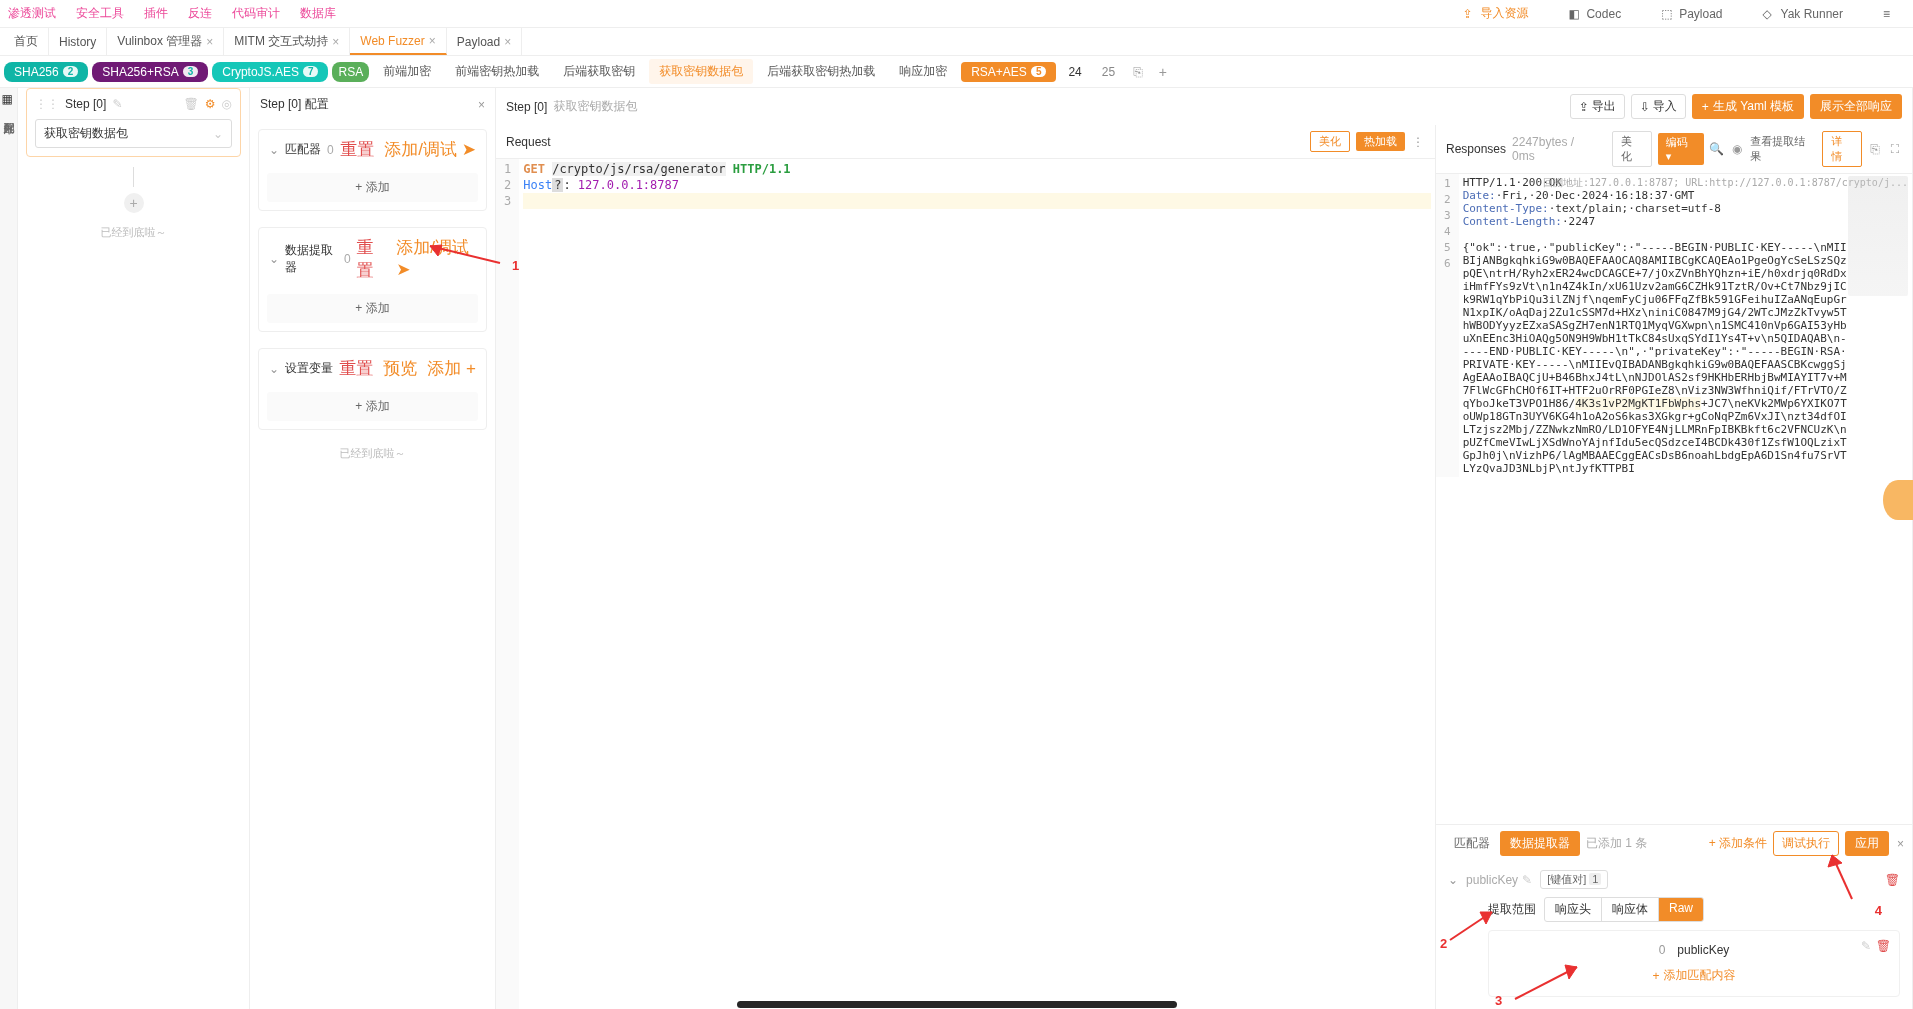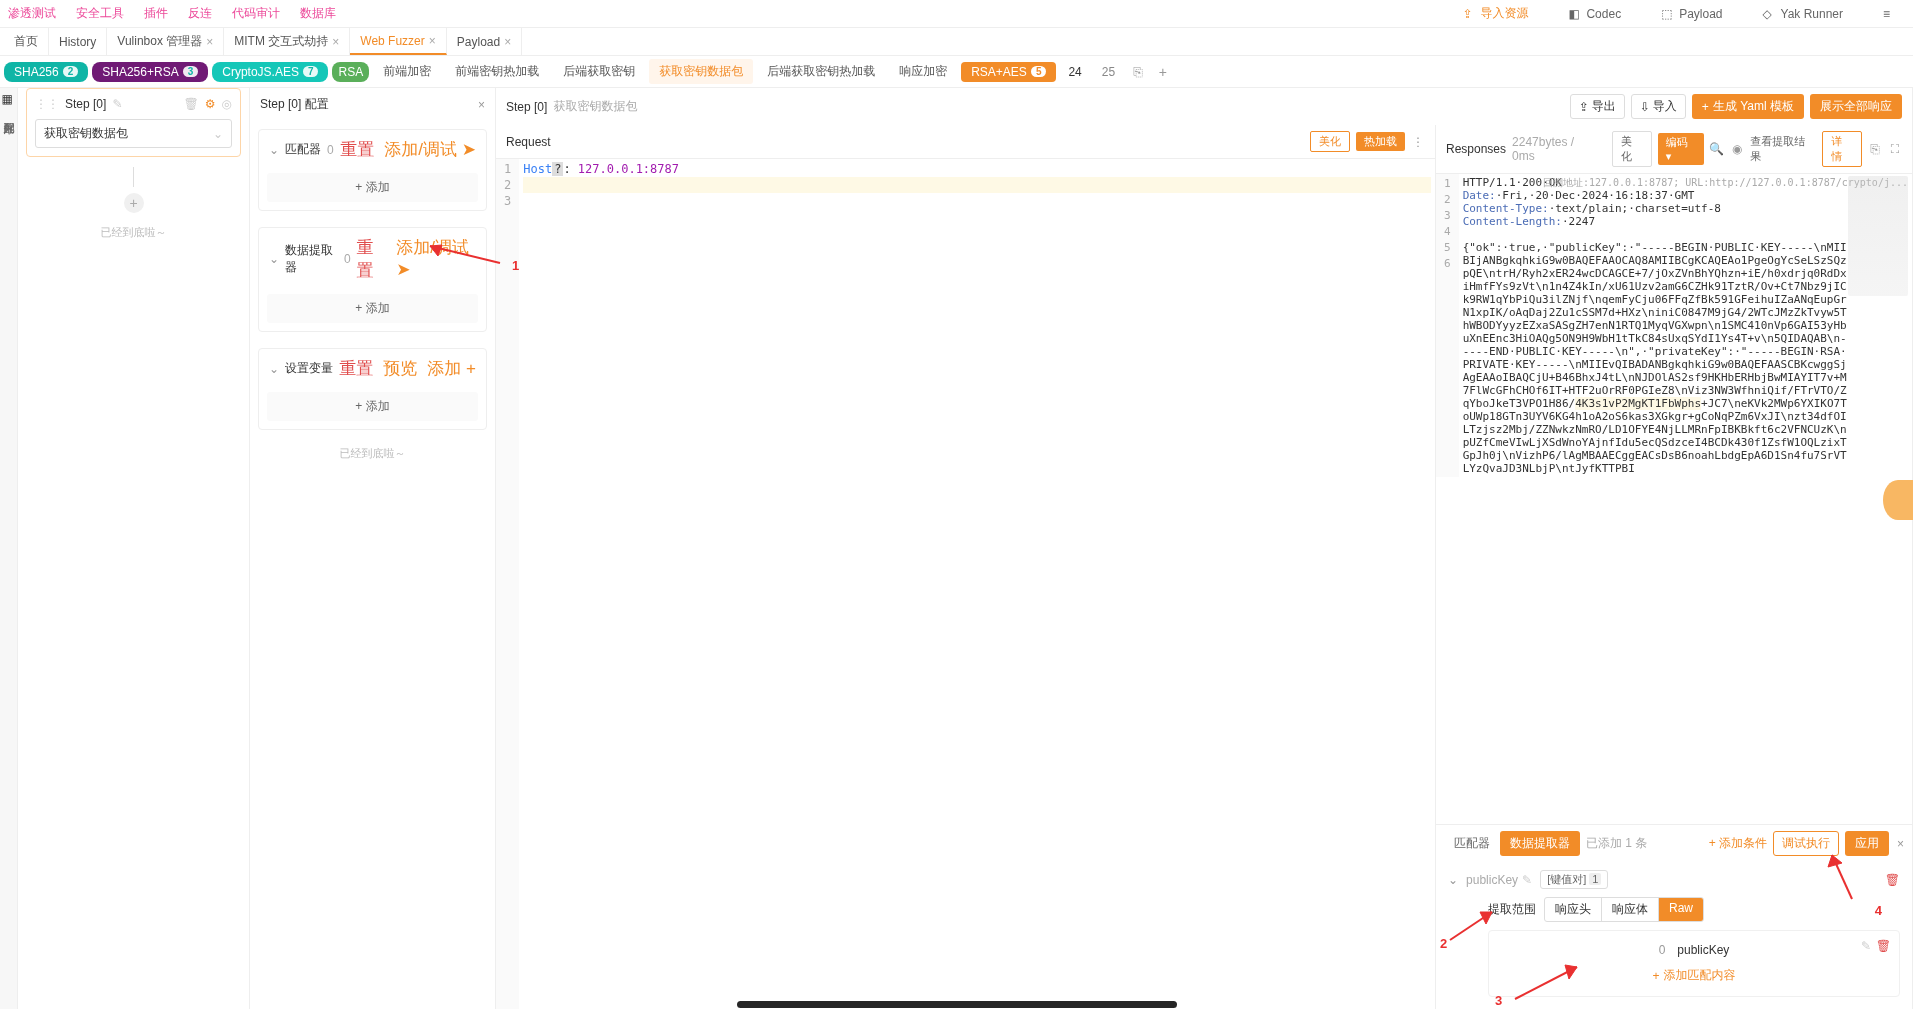--- a/index.html
+++ b/index.html
@@ -352,20 +352,21 @@
           <span class="pill-small orange">热加载</span>
           <span class="icon-sm">⋮</span>
         </div>
         <div class="code-editor">
           <div class="gutter">
               <div>1</div>
               <div>2</div>
               <div>3</div>
             </div>
           <div class="code-lines">
+            <div class="line"><span class="kw-orange">GET</span> <span style="background:#f0f0f0;">/crypto/js/rsa/generator</span> <span class="kw-green">HTTP/1.1</span></div>
             <div class="line"><span class="kw-blue">Host</span><span style="background:#ddd;padding:0 2px;">?</span>: <span class="kw-val">127.0.0.1:8787</span></div>
             <div class="line hl-yellow"> </div>
           </div>
         </div>
       </div>
 
       <div class="col-response">
         <div class="panel-header">
           <span class="title">Responses</span>
           <span class="subtitle">2247bytes / 0ms</span>

